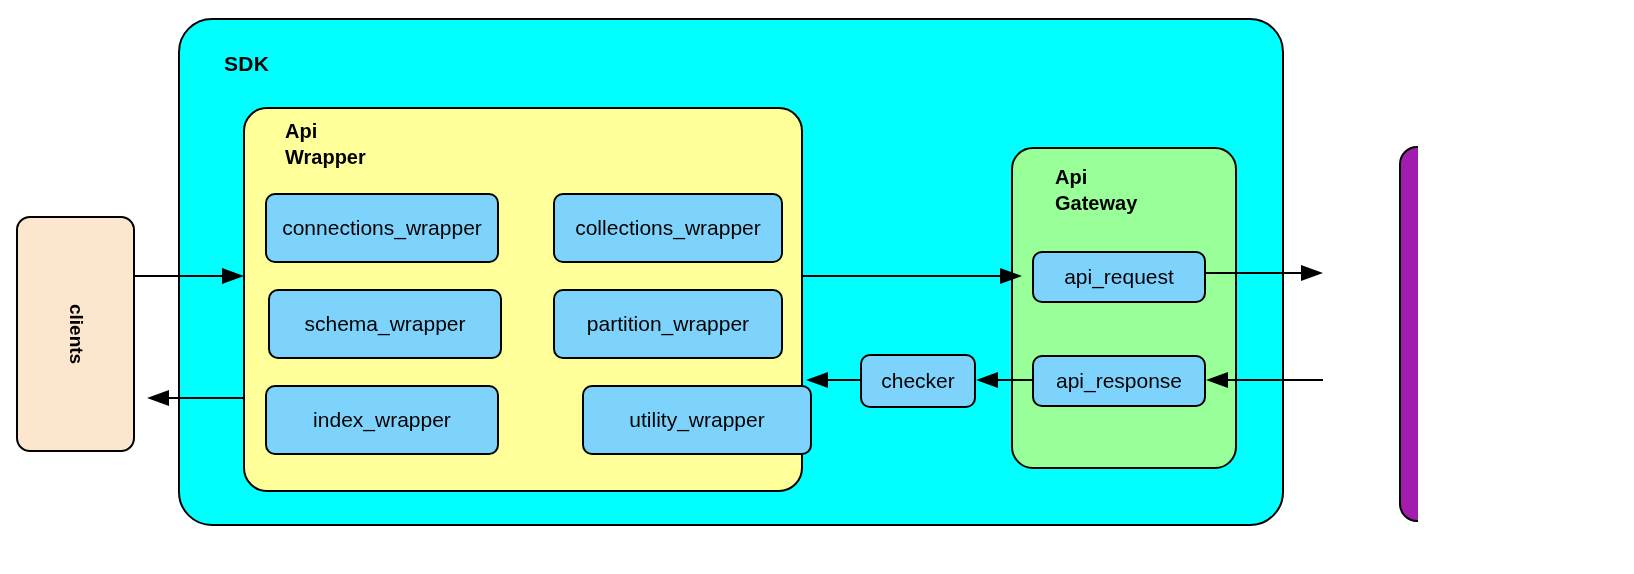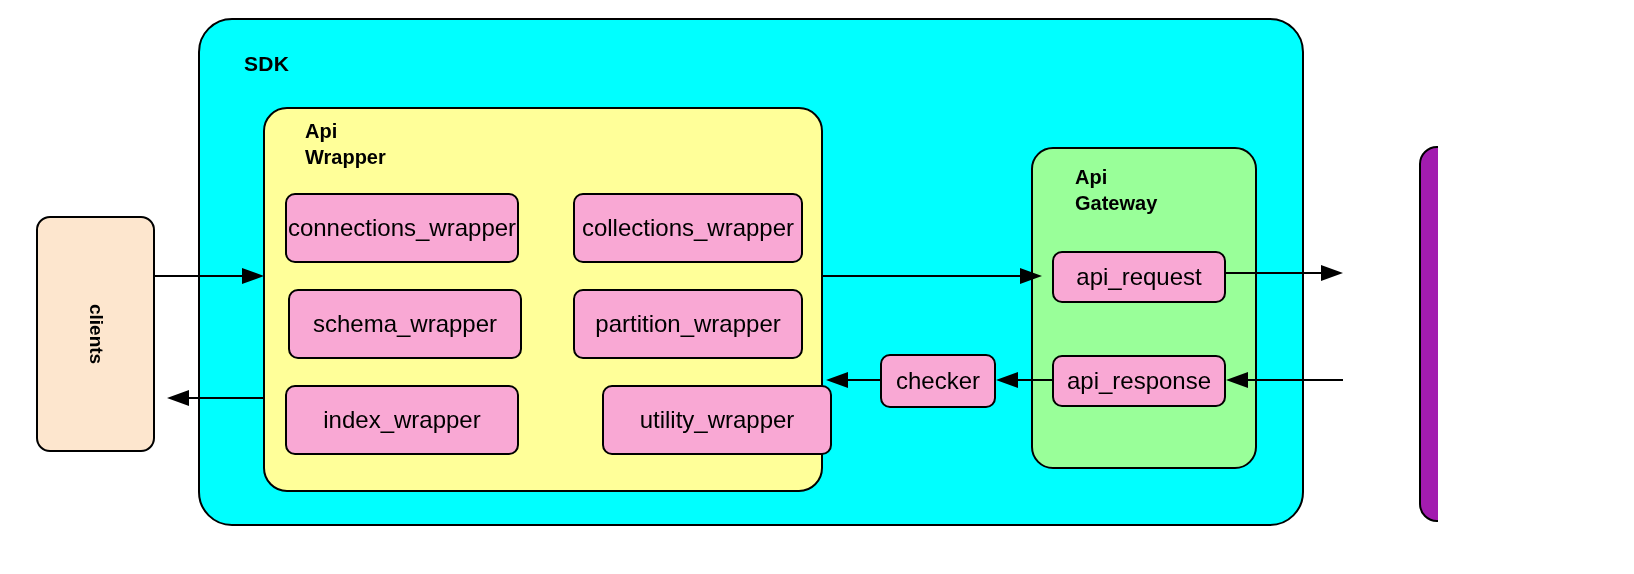--- a/index.html
+++ b/index.html
@@ -9,21 +9,20 @@
   }
   body {
     font-family: "Liberation Sans", sans-serif;
   }
   #stage {
     position: relative;
     width: 1418px;
     height: 574px;
     background: #ffffff;
     overflow: hidden;
-    margin-left: 20px;
   }
   .node {
     position: absolute;
     box-sizing: border-box;
     border: 2px solid #000000;
     display: flex;
     align-items: center;
     justify-content: center;
     text-align: center;
     color: #000000;
@@ -84,23 +83,23 @@
     top: 16px;
     font-size: 20px;
     font-weight: bold;
     line-height: 1.28;
     text-align: left;
     white-space: pre-line;
   }
 
   
   .leaf {
-    background: #f9a8d4;
+    background: #7dd3fc;
     border-radius: 10px;
-    font-size: 24px;
+    font-size: 21px;
   }
 
   #box-clients {
     left: 16px;
     top: 216px;
     width: 119px;
     height: 236px;
     background: #FDE6CE;
     border-radius: 14px;
     font-size: 19px;

